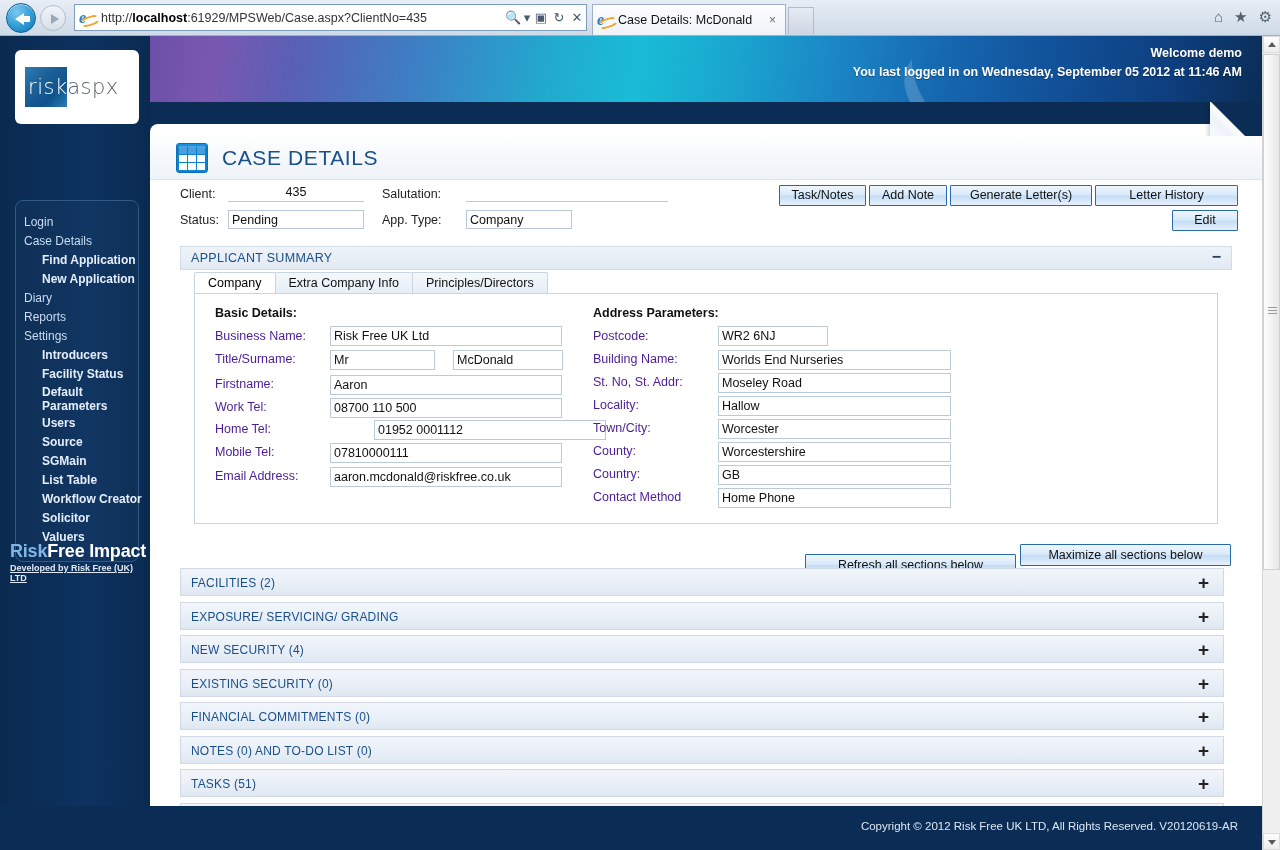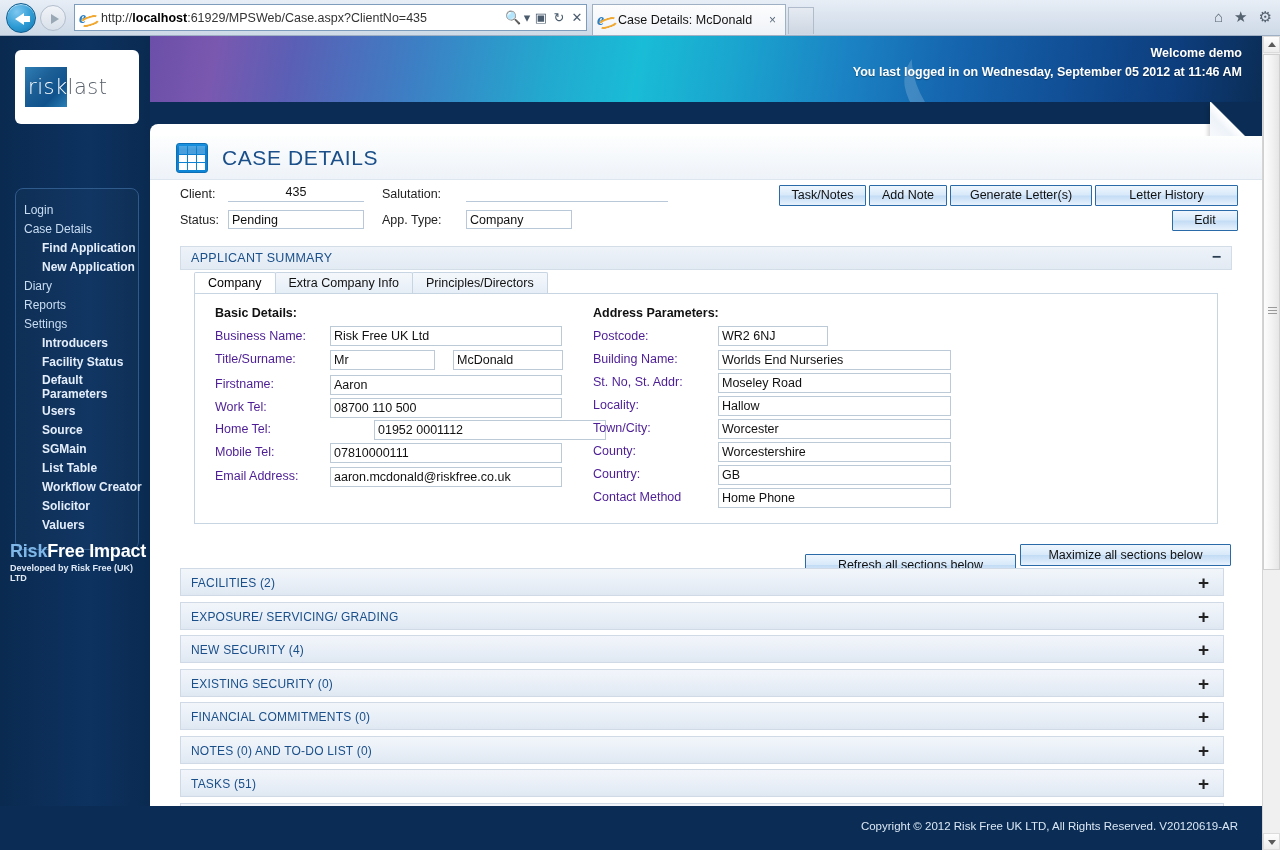--- a/index.html
+++ b/index.html
@@ -137,37 +137,37 @@
     position: absolute; left: 0; top: 0; width: 42px; height: 40px;
     background: linear-gradient(135deg, #2e7fb5 0%, #1b5d95 40%, #10538c 70%, #2a7fb6 100%);
   }
   #logo-text {
     position: absolute; left: 3px; top: 8px; width: 104px;
     font-size: 21px; color: #fff; letter-spacing: .5px; line-height: 24px;
     font-family: "DejaVu Sans", sans-serif; font-weight: 300;
   }
   #logo-text .t2 { color: #58606a; }
   #sidebar-nav {
-    position: absolute; left: 15px; top: 152px; width: 124px;
+    position: absolute; left: 15px; top: 164px; width: 124px;
     border: 1px solid #2f5a8c; border-radius: 8px;
     padding: 12px 14px 14px 0;
     background: rgba(255,255,255,0.02);
   }
   .nav-item {
     color: #c8dcf2; font-size: 12px; line-height: 17px;
     padding: 1px 6px 1px 8px; cursor: pointer; white-space: nowrap;
   }
   .nav-item.sub { padding-left: 26px; font-weight: bold; color: #e4eefc; }
   .nav-item.sub.wrap { white-space: normal; line-height: 14px; padding-top:1px; padding-bottom:1px;}
   #brand-footer {
     position: absolute; left: 10px; top: 505px; width: 140px; color: #fff;
   }
   #brand-title { font-size: 18px; font-weight: bold; letter-spacing: -.2px; }
   #brand-title .b1 { color: #7fb8e8; }
-  #brand-sub { font-size: 9px; font-weight: bold; color: #dfe9f5; margin-top: 1px; }
+  #brand-sub { font-size: 9px; font-weight: bold; color: #dfe9f5; margin-top: 1px; text-decoration: underline; }
 
   
   #content-panel {
     position: absolute; left: 150px; top: 88px; width: 1112px; height: 718px;
     background: #ffffff;
     border-radius: 8px 0 0 8px;
   }
   #page-corner {
     position: absolute; right: 0; top: -22px; width: 52px; height: 52px;
     background: linear-gradient(225deg, #0b2d55 0%, #0b2d55 48%, #ffffff 50%, #eef3f9 62%, #ffffff 100%);
@@ -347,21 +347,21 @@
     <div id="welcome-block">
       <div>Welcome demo</div>
       <div>You last logged in on Wednesday, September 05 2012 at 11:46 AM</div>
     </div>
   </div>
 
   <div id="sidebar">
     <div id="logo-box">
       <div id="logo-mark">
         <div id="logo-tile"></div>
-        <div id="logo-text"><span>risk</span><span class="t2">last</span></div>
+        <div id="logo-text"><span>risk</span><span class="t2">aspx</span></div>
       </div>
     </div>
 
     <div id="sidebar-nav">
       <div class="nav-item">Login</div>
       <div class="nav-item">Case Details</div>
       <div class="nav-item sub">Find Application</div>
       <div class="nav-item sub">New Application</div>
       <div class="nav-item">Diary</div>
       <div class="nav-item">Reports</div>

